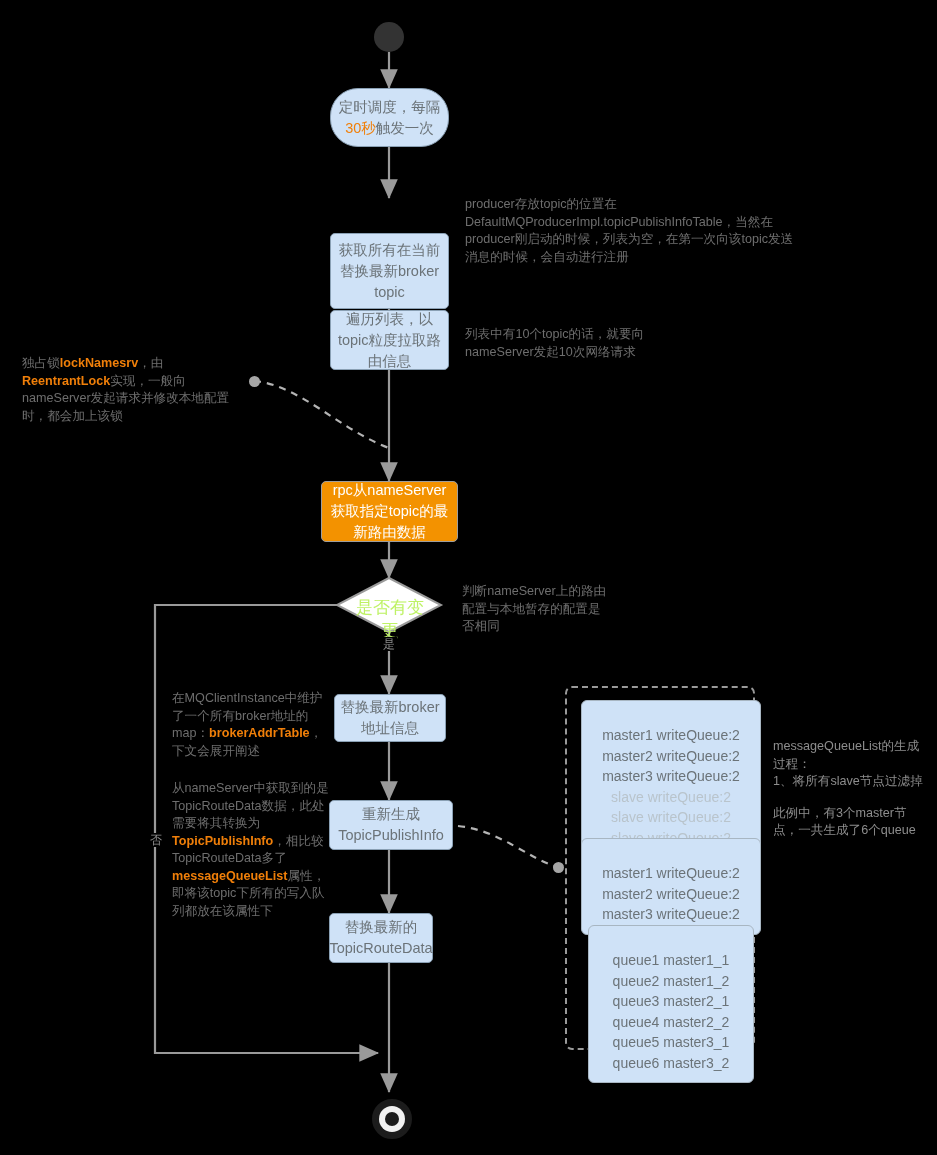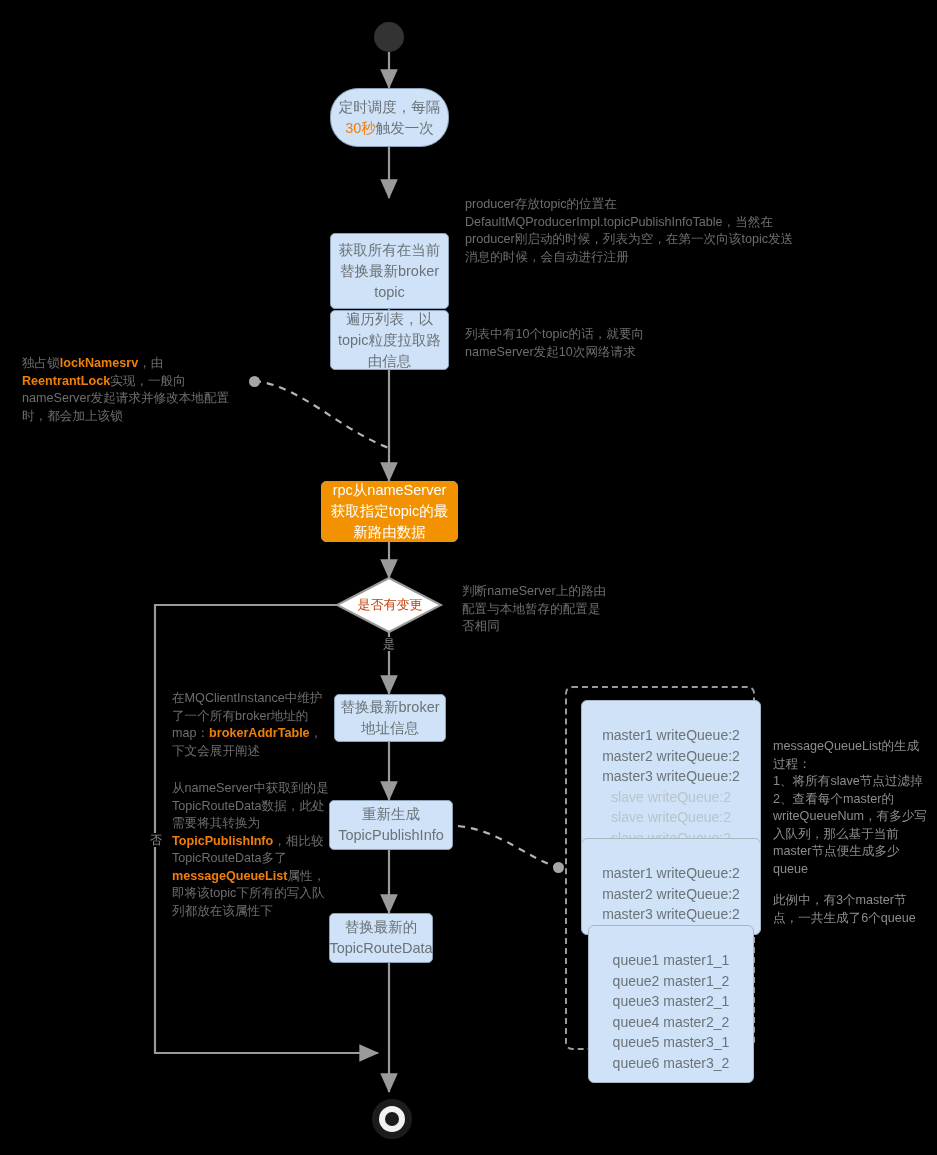--- a/index.html
+++ b/index.html
@@ -14,21 +14,21 @@
   .proc.accent{background:#f39200;border-color:#9e9e9e;color:#ffffff;}
   .listbox{background:#cfe2f7;border:1.6px solid #a8b6c2;color:#6b7378;
            font-size:14px;line-height:20.5px;display:block;padding:24px 10px 9px 10px;
            text-align:center;border-radius:6px;}
   .listbox .muted{color:#b9c4cc;}
   .note{position:absolute;color:#6e6e6e;font-size:12.6px;line-height:17.5px;}
   .note .hi{color:#f07f09;font-weight:bold;}
   .note.center-note{color:#8d8d8d;}
   .edge-label{position:absolute;background:#000;color:#8e8e8e;font-size:12px;
               padding:0 2px;line-height:14px;}
-  .diamond-label{position:absolute;color:#c2410c;font-size:13px;}
+  .diamond-label{position:absolute;color:#bef264;font-size:17px;}
   .dashbox{position:absolute;border:2px dashed #9a9a9a;border-radius:7px;box-sizing:border-box;}
   .dot{position:absolute;width:11px;height:11px;border-radius:50%;background:#a6a6a6;}
   .start-node{position:absolute;width:30px;height:30px;border-radius:50%;background:#333333;}
   .end-outer{position:absolute;width:34px;height:34px;border-radius:50%;background:#1c1c1c;
              border:3px solid #1c1c1c;display:flex;align-items:center;justify-content:center;}
   .end-ring{width:26px;height:26px;border-radius:50%;background:#f2f2f2;
             display:flex;align-items:center;justify-content:center;}
   .end-core{width:14px;height:14px;border-radius:50%;background:#1c1c1c;}
 </style>
 </head>
@@ -186,18 +186,17 @@
   </div>
 
   <div class="note" style="left:172px;top:780px;width:157px;">
     <span>从nameServer中获取到的是TopicRouteData数据，此处需要将其转换为</span><span class="hi">TopicPublishInfo</span><span>，相比较TopicRouteData多了</span><span class="hi">messageQueueList</span><span>属性，即将该topic下所有的写入队列都放在该属性下</span>
   </div>
   <div class="dot" style="left:553px;top:862px;"></div>
 
   <div class="note center-note" style="left:773px;top:738px;width:155px;">
     <div>messageQueueList的生成过程：</div>
     <div>1、将所有slave节点过滤掉</div>
-    <div>2、查看每个master的writeQueueNum，有多少写入队列，那么基于当前master节点便生成多少queue</div>
     <div style="height:14px;"></div>
     <div>此例中，有3个master节点，一共生成了6个queue</div>
   </div>
 
 </div>
 
 </body></html>

